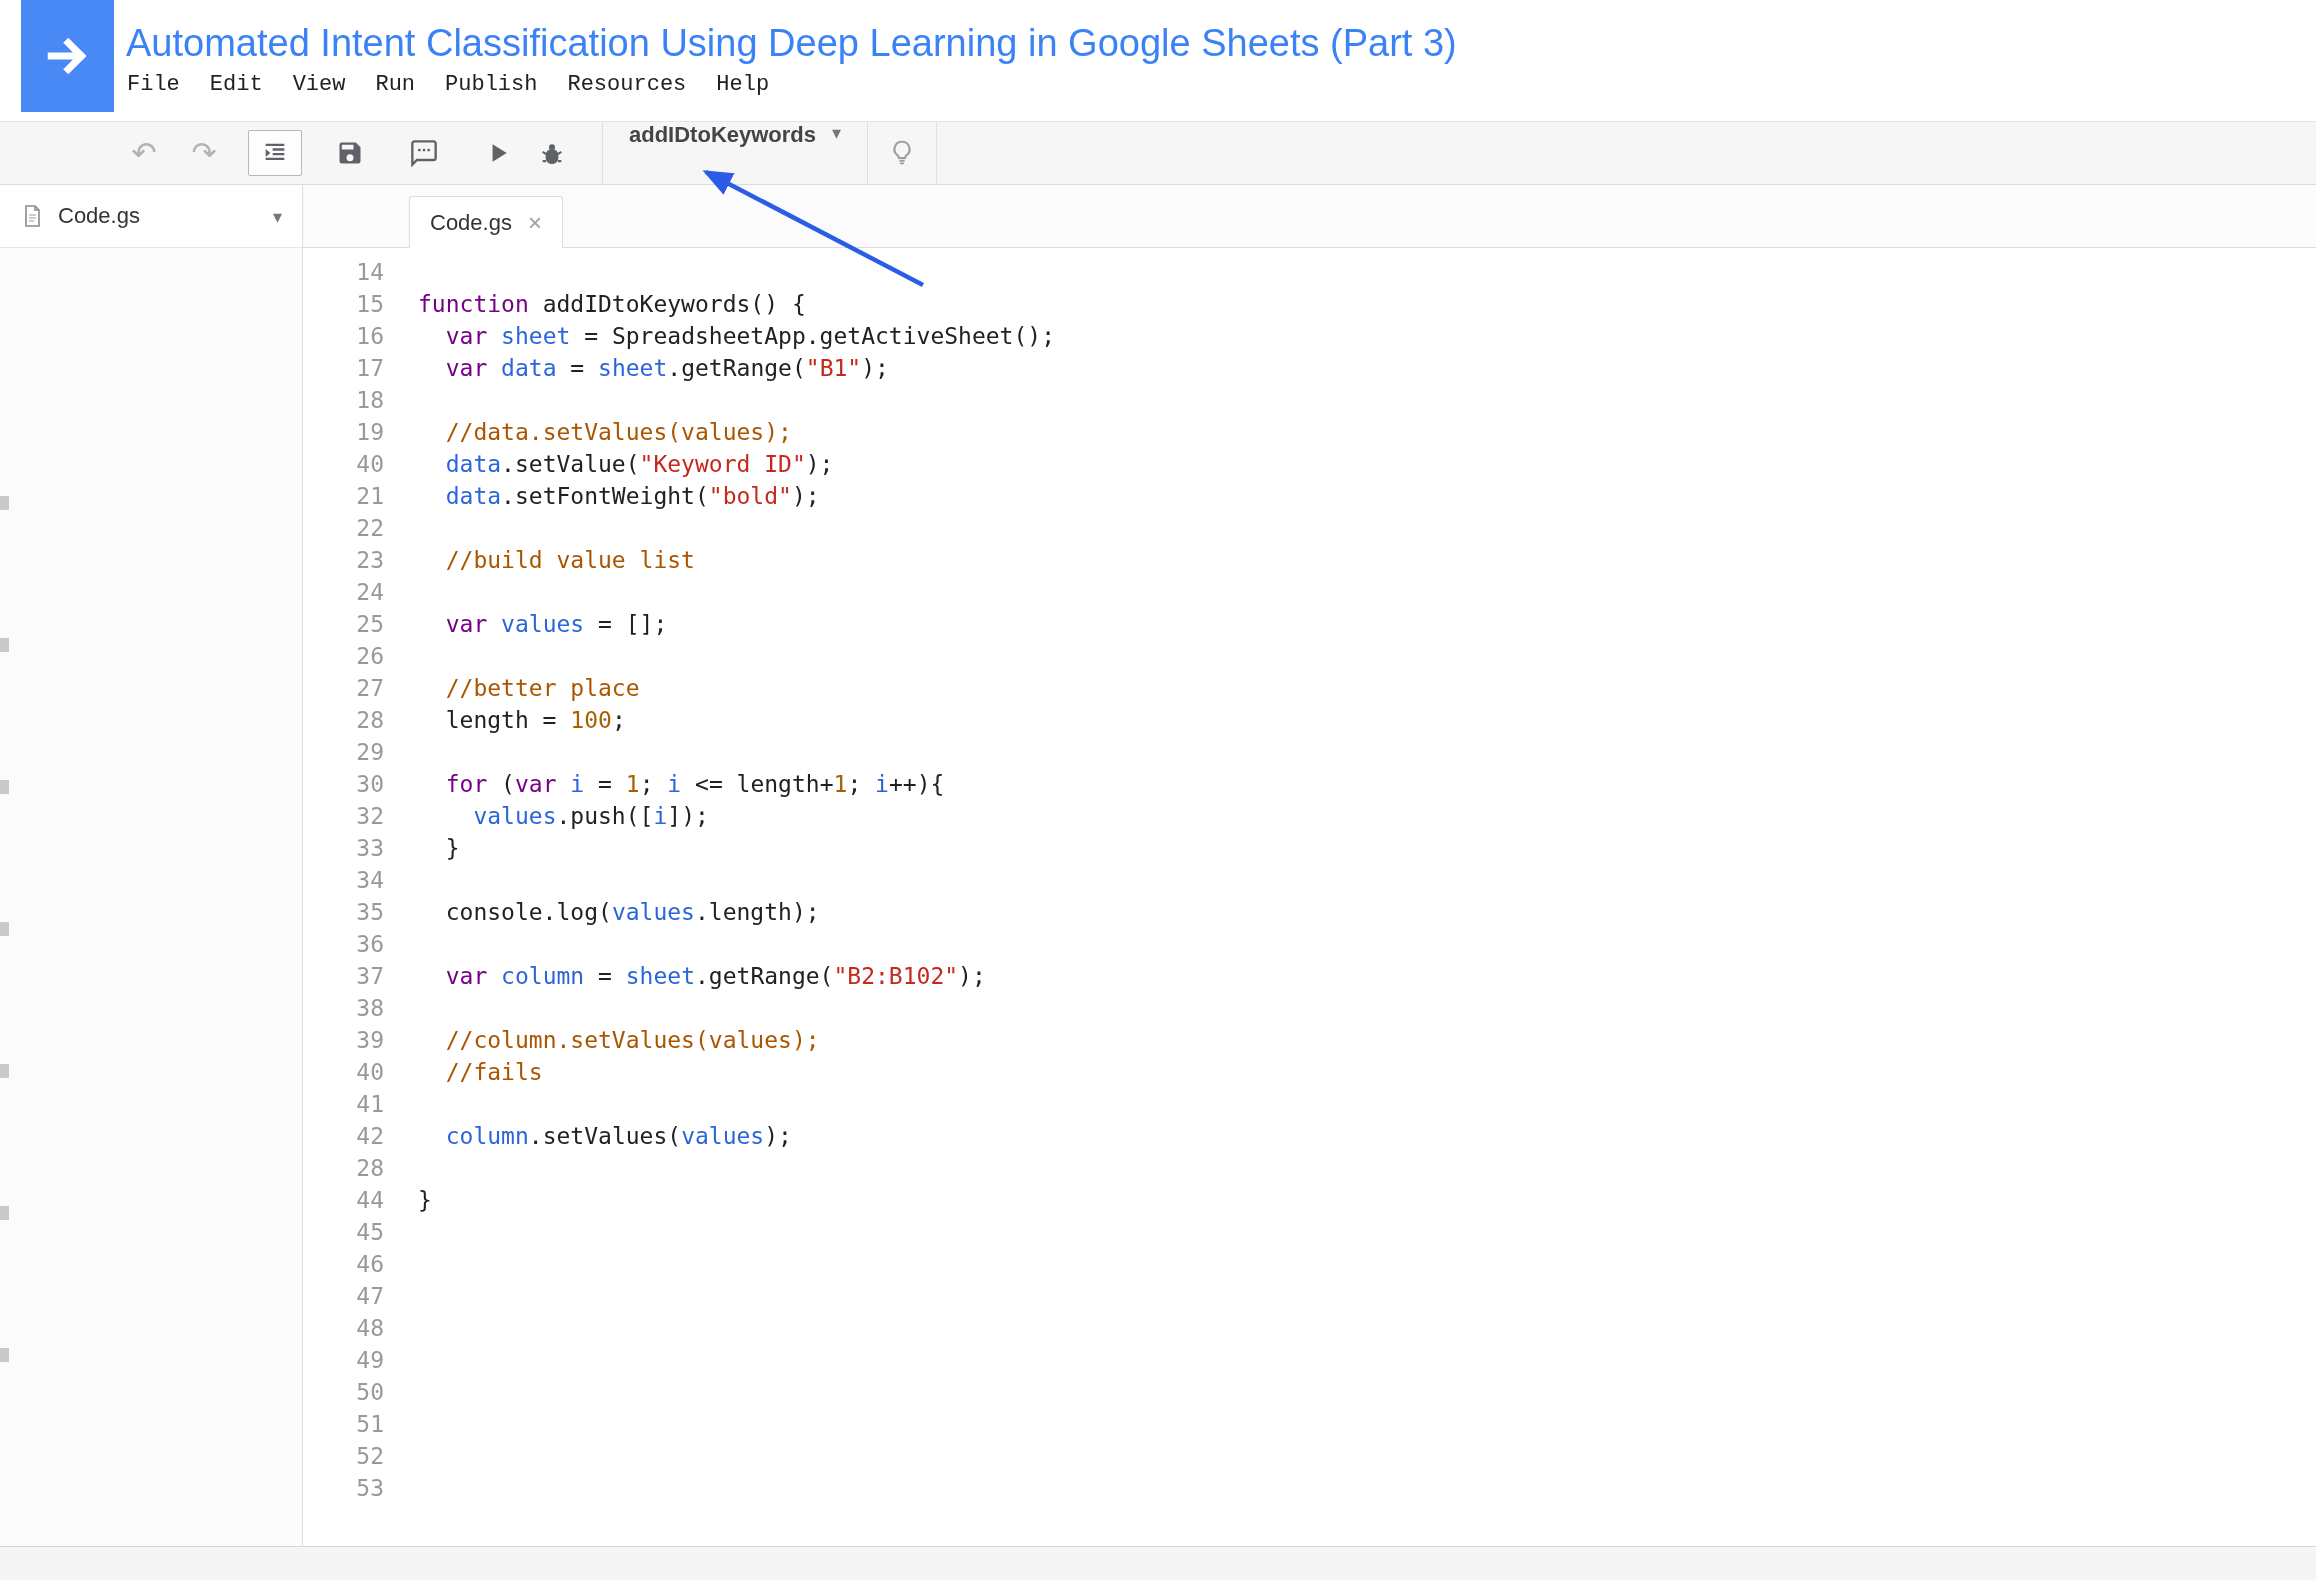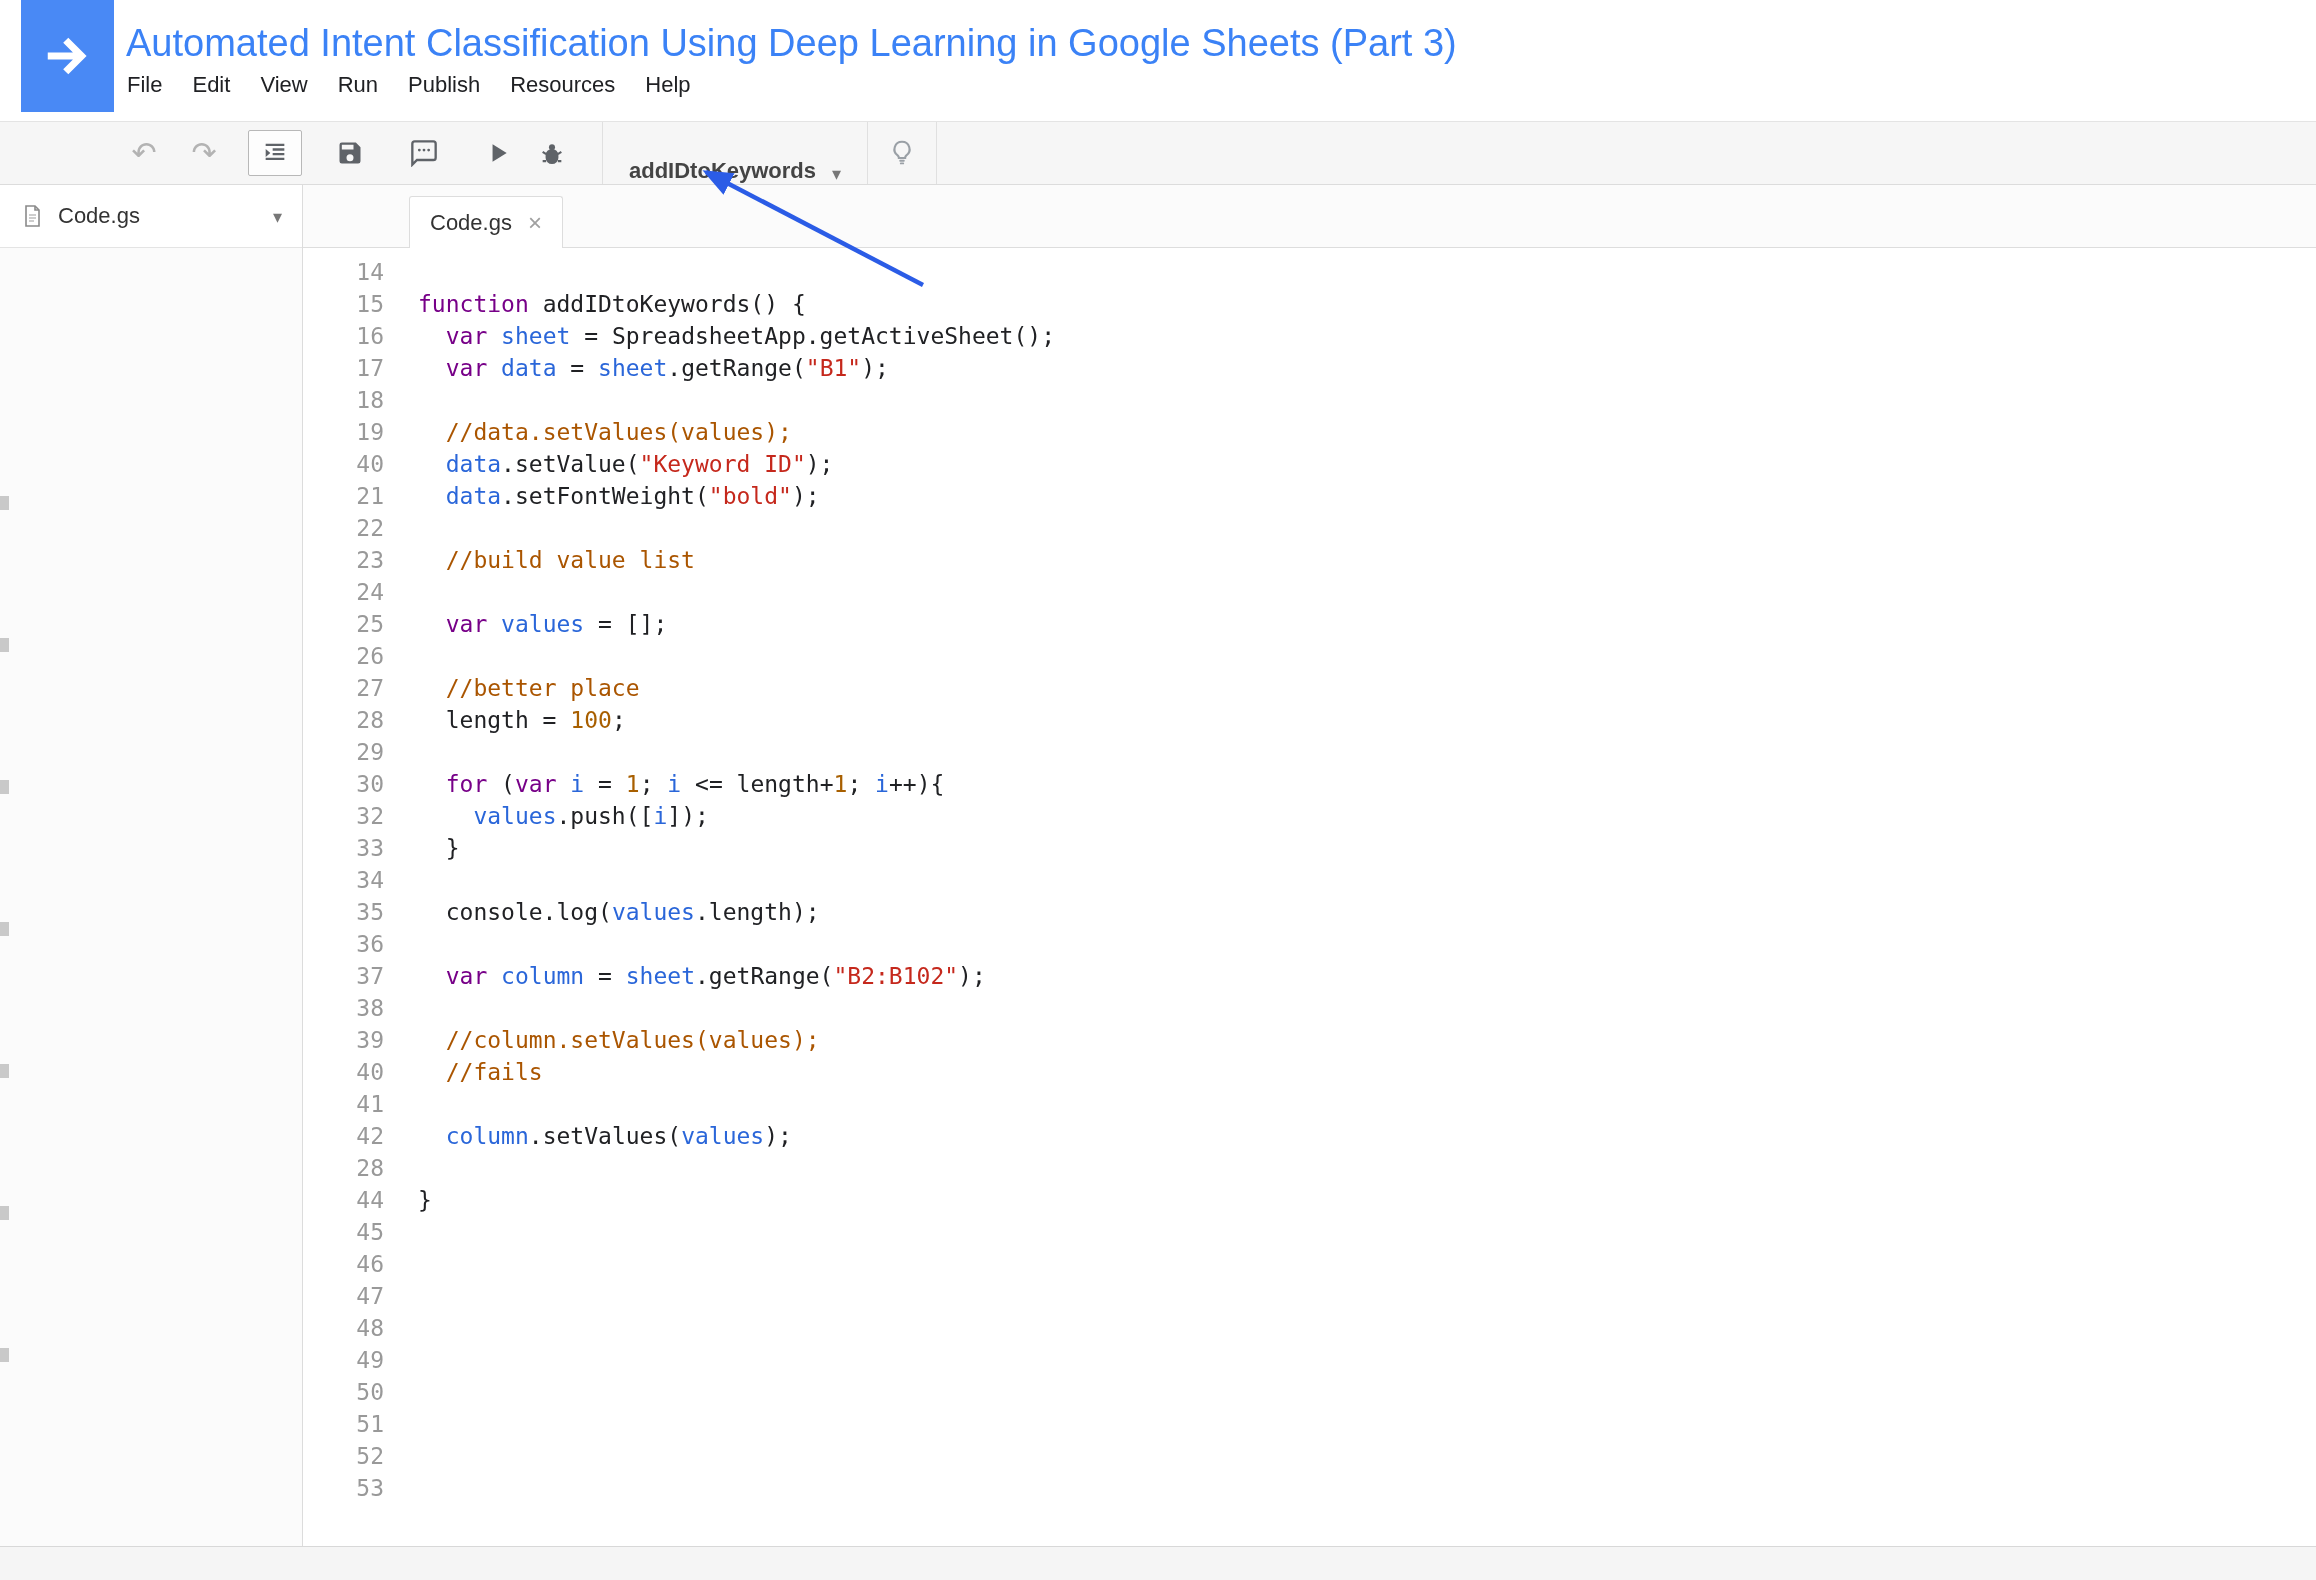--- a/index.html
+++ b/index.html
@@ -11,33 +11,33 @@
     width:2316px;height:1580px;position:relative;overflow:hidden;background:#fff;
     font-family:"Liberation Sans", sans-serif;color:#202124;
   }
 
   
   .header{position:absolute;left:0;top:0;width:100%;height:121px;background:#fff;}
   .logo{position:absolute;left:21px;top:0;width:93px;height:112px;background:#4989f5;
         display:flex;align-items:center;justify-content:center;cursor:pointer;}
   .title{position:absolute;left:126px;top:14px;font-size:38px;color:#3b82f6;white-space:nowrap;cursor:pointer;margin-top:8px;}
   .menubar{position:absolute;left:112px;top:64px;display:flex;font-size:22px;color:#202124;}
-  .menu-item{padding:8px 15px;cursor:pointer;white-space:nowrap;}
+  .menu-item{padding:8px 15px;cursor:pointer;white-space:nowrap;font-family:Liberation Mono, monospace;}
 
   
   .toolbar{position:absolute;left:0;top:121px;width:100%;height:64px;background:#f6f6f6;
            border-top:1px solid #e4e4e4;border-bottom:1px solid #dcdcdc;
            display:flex;align-items:center;padding-left:118px;}
   .tb-btn{width:52px;height:52px;display:flex;align-items:center;justify-content:center;
           color:#5f6368;cursor:pointer;flex:none;}
   .tb-glyph{font-family:"DejaVu Sans", sans-serif;font-size:30px;line-height:1;}
   .disabled{color:#b3b3b3;}
   .boxed{border:1px solid #b8b8b8;background:#fdfdfd;border-radius:2px;width:54px;height:46px;margin:0 4px;}
   .sep{width:1px;height:62px;background:#e0e0e0;flex:none;}
-  .fn-select{height:62px;display:flex;align-items:flex-end;gap:16px;padding:0 26px;
+  .fn-select{height:62px;display:flex;align-items:flex-start;gap:16px;padding:0 26px;
              font-size:22px;font-weight:bold;color:#444;cursor:pointer;flex:none;}
   .caret{color:#777;font-family:"DejaVu Sans", sans-serif;font-size:18px;}
 
   
   .sidebar{position:absolute;left:0;top:185px;width:303px;height:1361px;background:#fbfbfb;
            border-right:1px solid #dcdcdc;}
   .sidebar-header{height:63px;background:#fff;border-bottom:1px solid #e4e4e4;
                   display:flex;align-items:center;gap:14px;padding:0 20px;font-size:22px;color:#333;cursor:pointer;}
   .sidebar-header .caret{margin-left:auto;}
   .left-ticks{position:absolute;left:0;top:496px;width:9px;height:880px;

